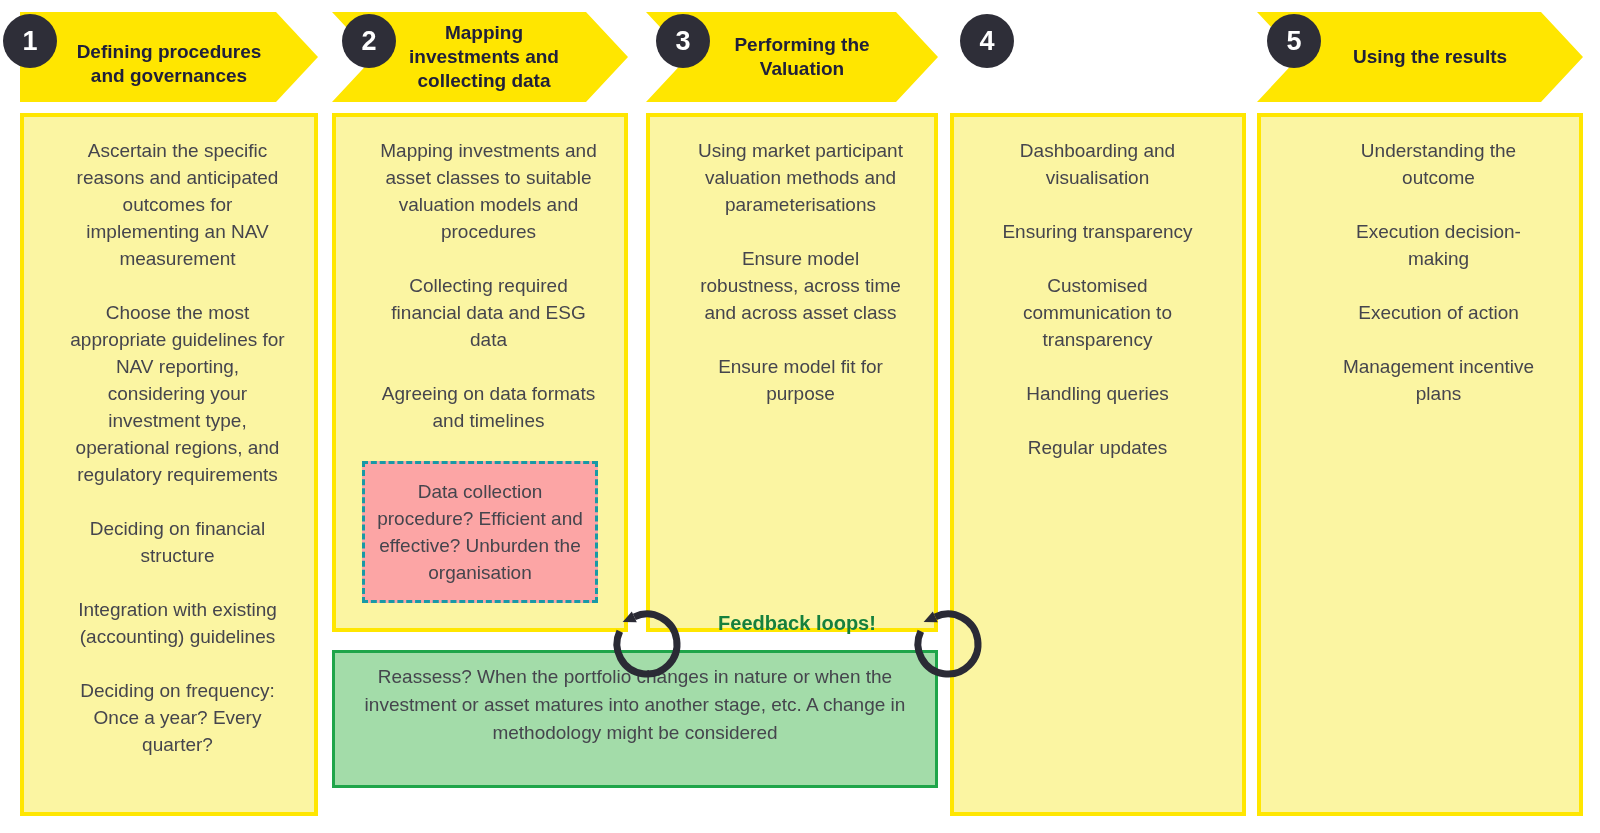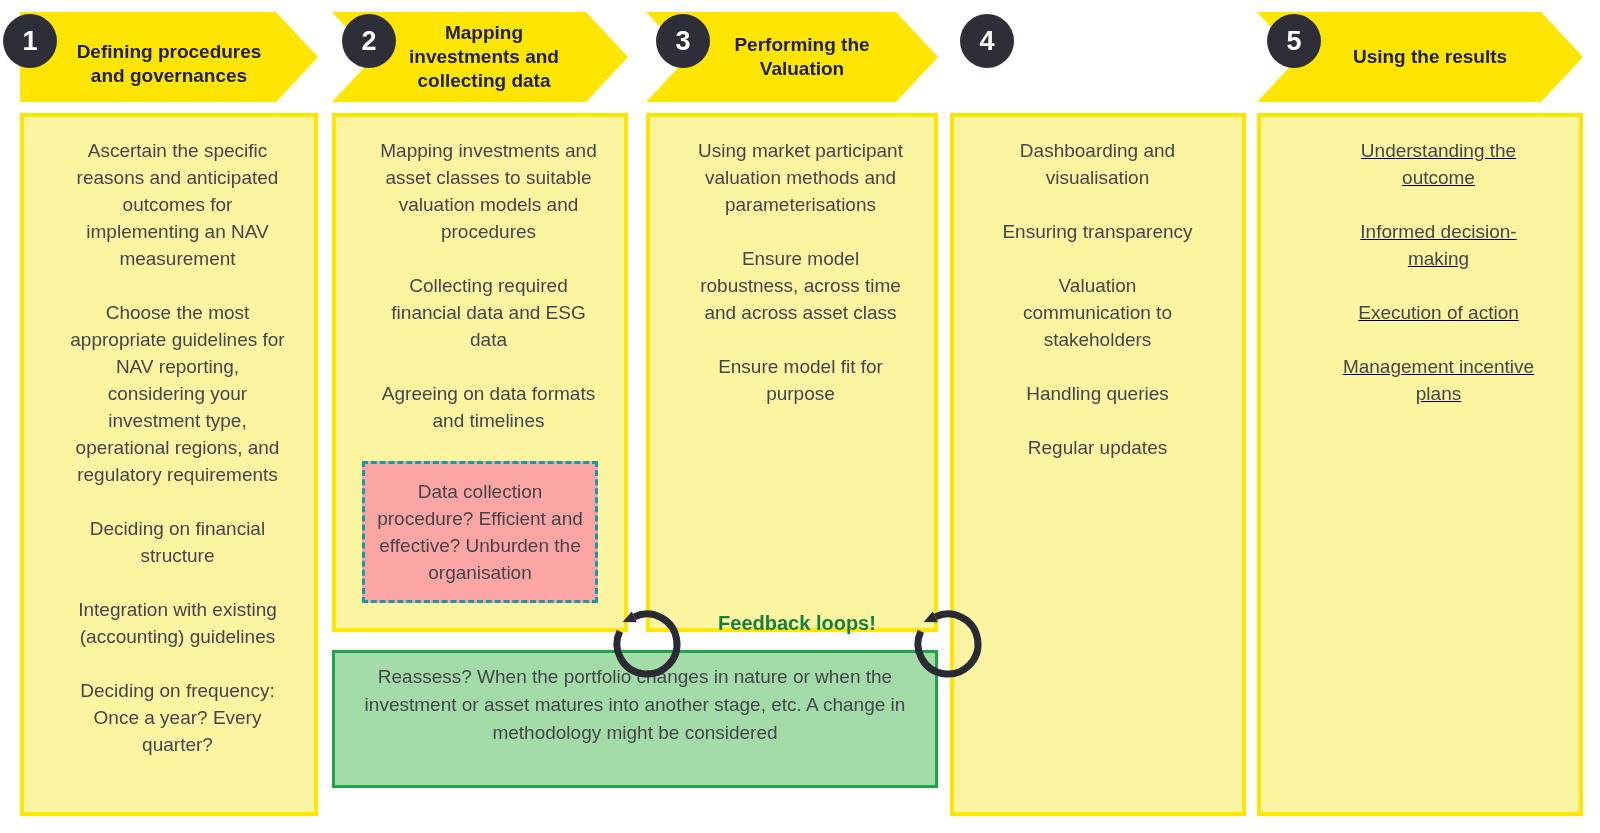--- a/index.html
+++ b/index.html
@@ -41,21 +41,21 @@
   .col-1 .badge{left:-17px;}
 
   
   .box{
     position:absolute;top:113px;left:0;right:0;height:703px;
     background:#FBF5A2;border:4px solid #FFE600;box-sizing:border-box;
     padding:20px 26px 0 26px;
   }
   .col-2 .box,.col-3 .box{height:519px;}
   .col-4 .box{padding-right:44px;}
-  .col-5 .box{padding-left:56px;padding-right:36px;text-decoration:underline;}
+  .col-5 .box{padding-left:56px;padding-right:36px;}
   .box p{
     margin:0 0 27px 17px;font-size:19px;line-height:27px;color:#45454d;text-align:center;
   }
 
   
   .callout{
     margin-top:12px;background:#fca5a5;border:3px dashed #1899A6;box-sizing:border-box;
     padding:14px 6px;
   }
   .callout p{margin:0;}
@@ -123,34 +123,34 @@
       <p>Ensure model robustness, across time and across asset class</p>
       <p>Ensure model fit for purpose</p>
     </div>
   </section>
 
   <section class="col col-4">
     <div class="badge">4</div>
     <div class="box">
       <p>Dashboarding and visualisation</p>
       <p>Ensuring transparency</p>
-      <p>Valuation communication to stakeholders</p>
+      <p>Customised communication to transparency</p>
       <p>Handling queries</p>
       <p>Regular updates</p>
     </div>
   </section>
 
   <section class="col col-5">
     <div class="badge">5</div>
     <div class="chevron">
       <span class="chevron-title">Using the results</span>
     </div>
     <div class="box">
       <p>Understanding the outcome</p>
-      <p>Informed decision-making</p>
+      <p>Execution decision-making</p>
       <p>Execution of action</p>
       <p>Management incentive plans</p>
     </div>
   </section>
 
   <div class="green-note">
     <p>Reassess? When the portfolio changes in nature or when the investment or asset matures into another stage, etc. A change in methodology might be considered</p>
   </div>
 
   <svg class="loop loop-left" viewBox="0 0 80 80">

